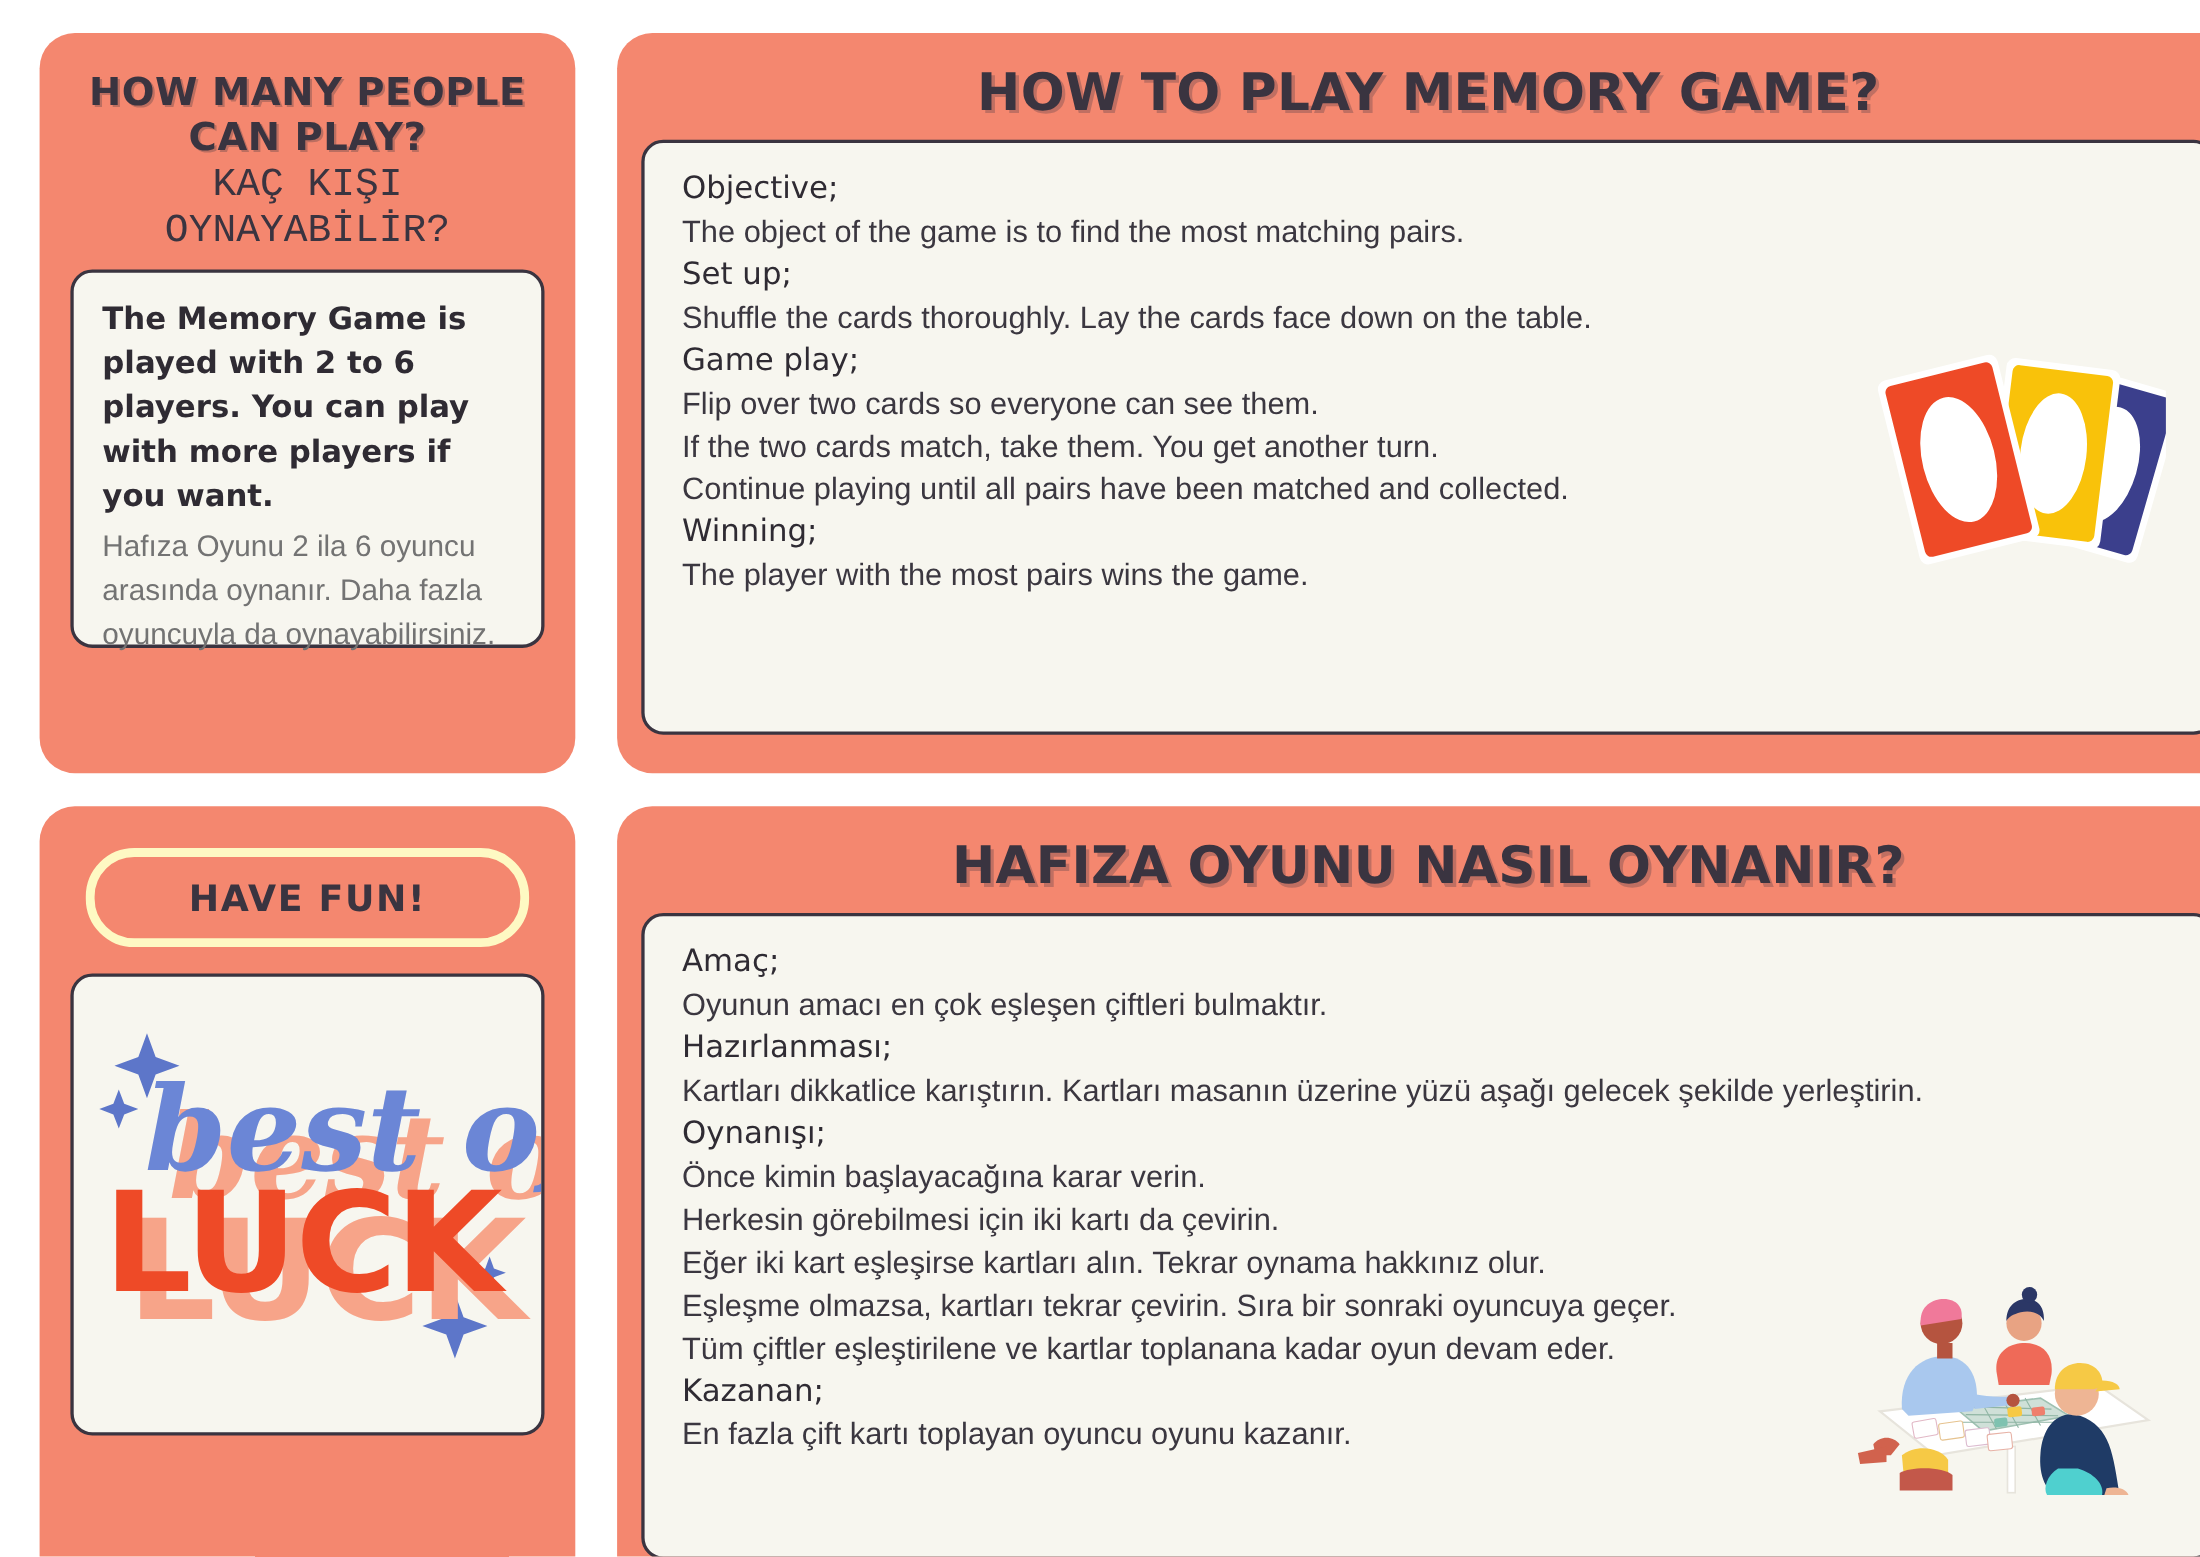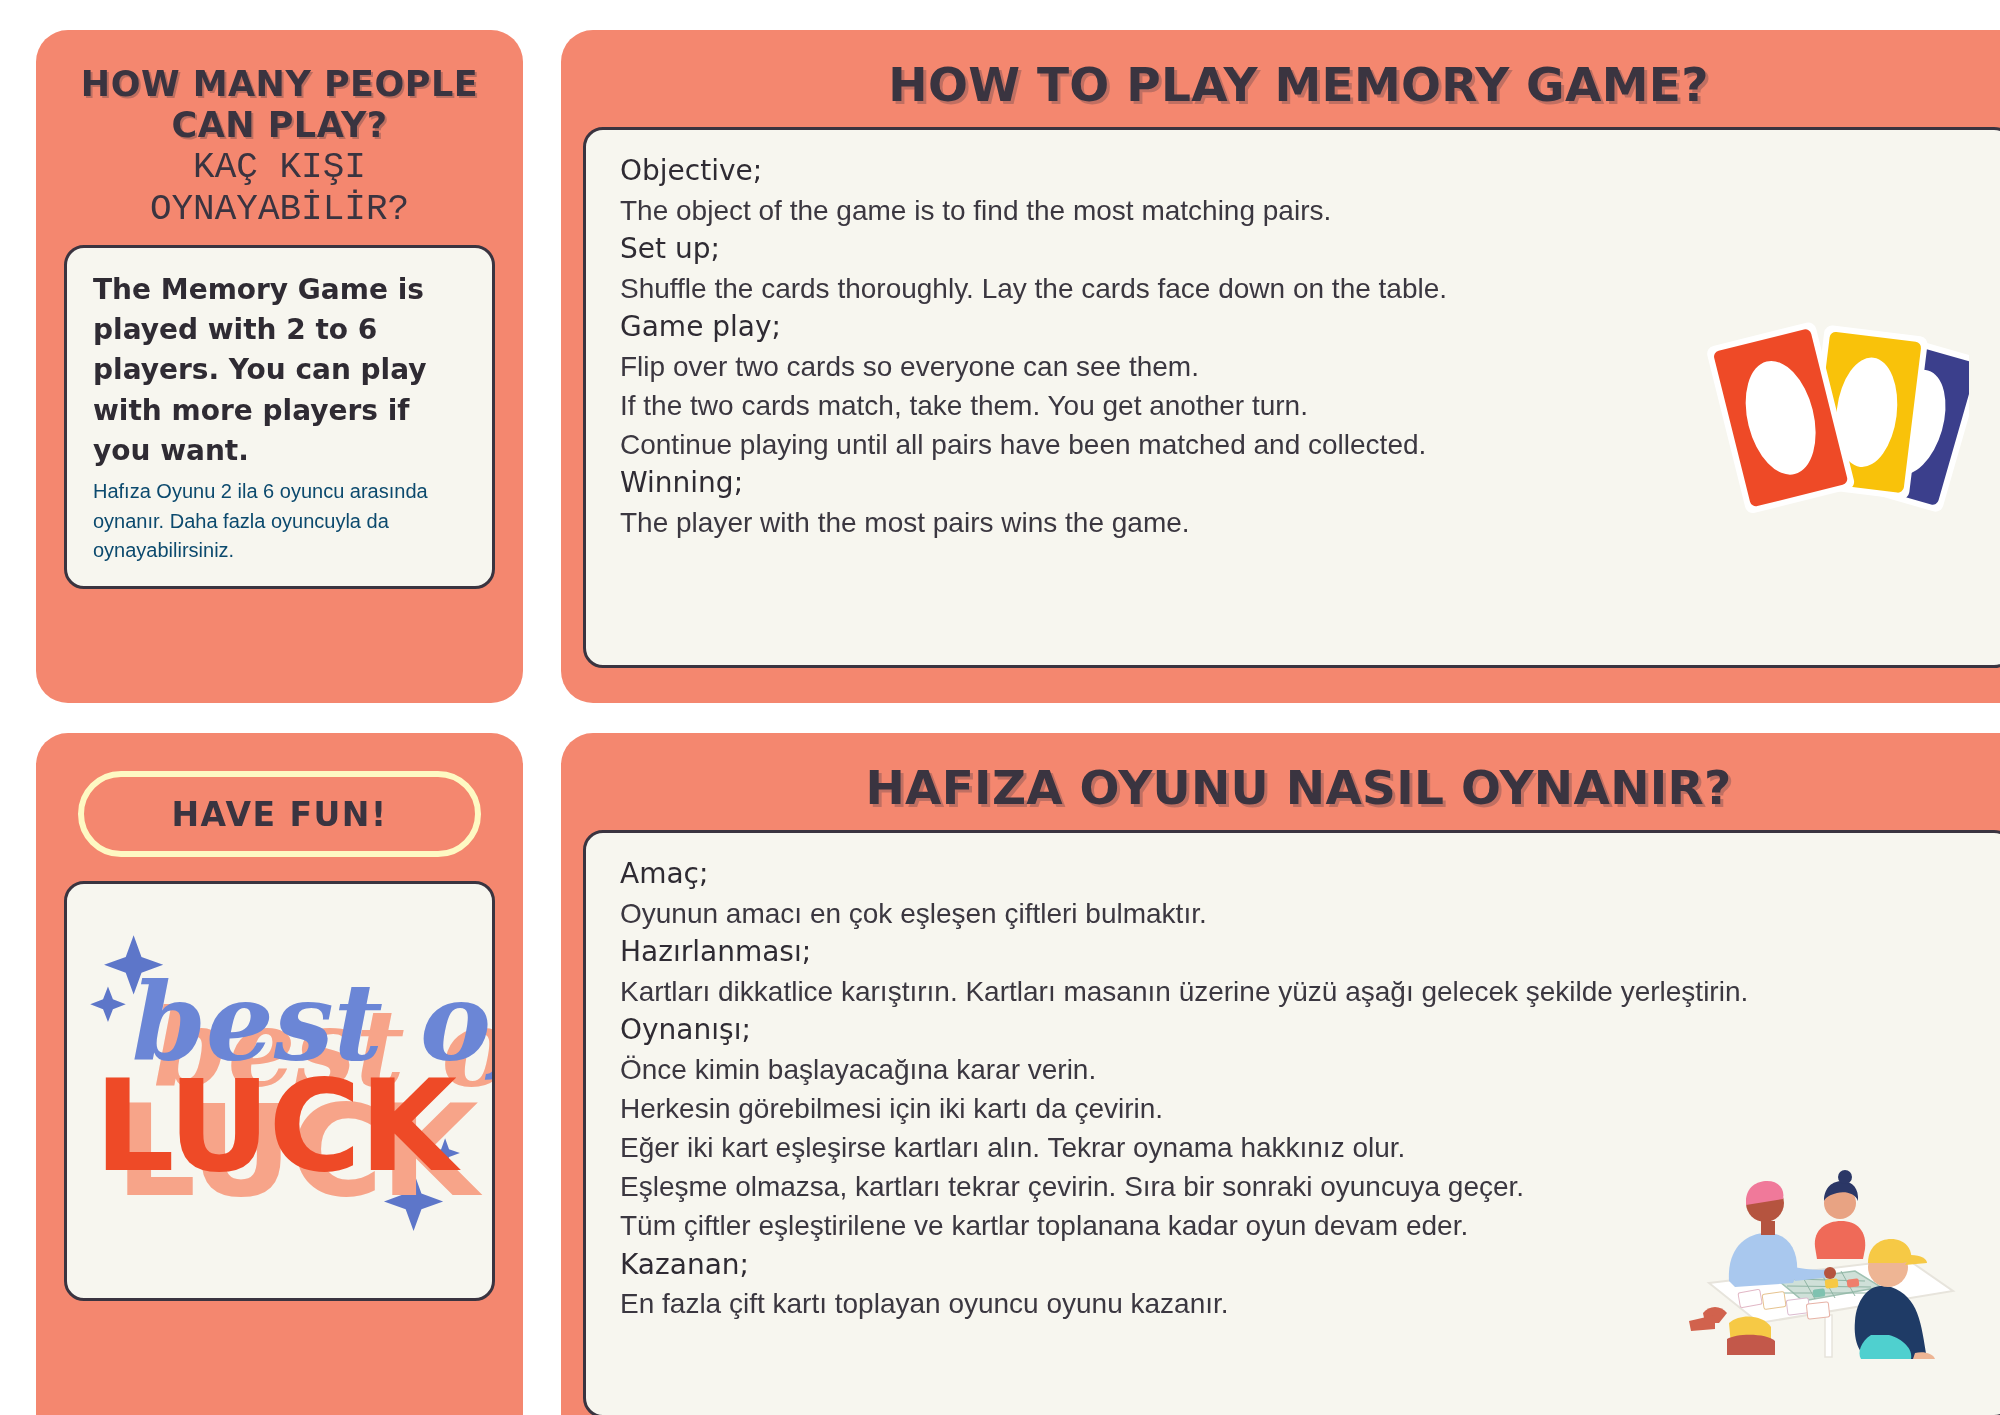--- a/index.html
+++ b/index.html
@@ -107,43 +107,43 @@
   .txt-bold {
     font-family: "DejaVu Sans", sans-serif;
     font-weight: 700;
     font-size: 28px;
     line-height: 1.44;
     color: #2f2b33;
   }
   .txt-reg {
     font-family: "Liberation Sans", sans-serif;
     font-weight: 400;
-    font-size: 20px;
+    font-size: 27px;
     line-height: 1.47;
-    color: #0c4a6e;
+    color: #737373;
   }
 
   .instr-head {
     font-family: "DejaVu Sans", sans-serif;
     font-weight: 400;
     font-size: 28px;
     line-height: 1.38;
     color: #2f2b33;
   }
   .instr-line {
     font-family: "Liberation Sans", sans-serif;
     font-weight: 400;
     font-size: 28px;
     line-height: 1.40;
     color: #3b3740;
   }
 
   
   .pill {
-    border: 6px solid #fef9c3;
+    border: 8px solid #fef9c3;
     border-radius: 44px;
     height: 74px;
     display: flex;
     align-items: center;
     justify-content: center;
     margin: 4px 14px 24px 14px;
     font-family: "DejaVu Sans", sans-serif;
     font-weight: 700;
     font-size: 33px;
     letter-spacing: 1.5px;

